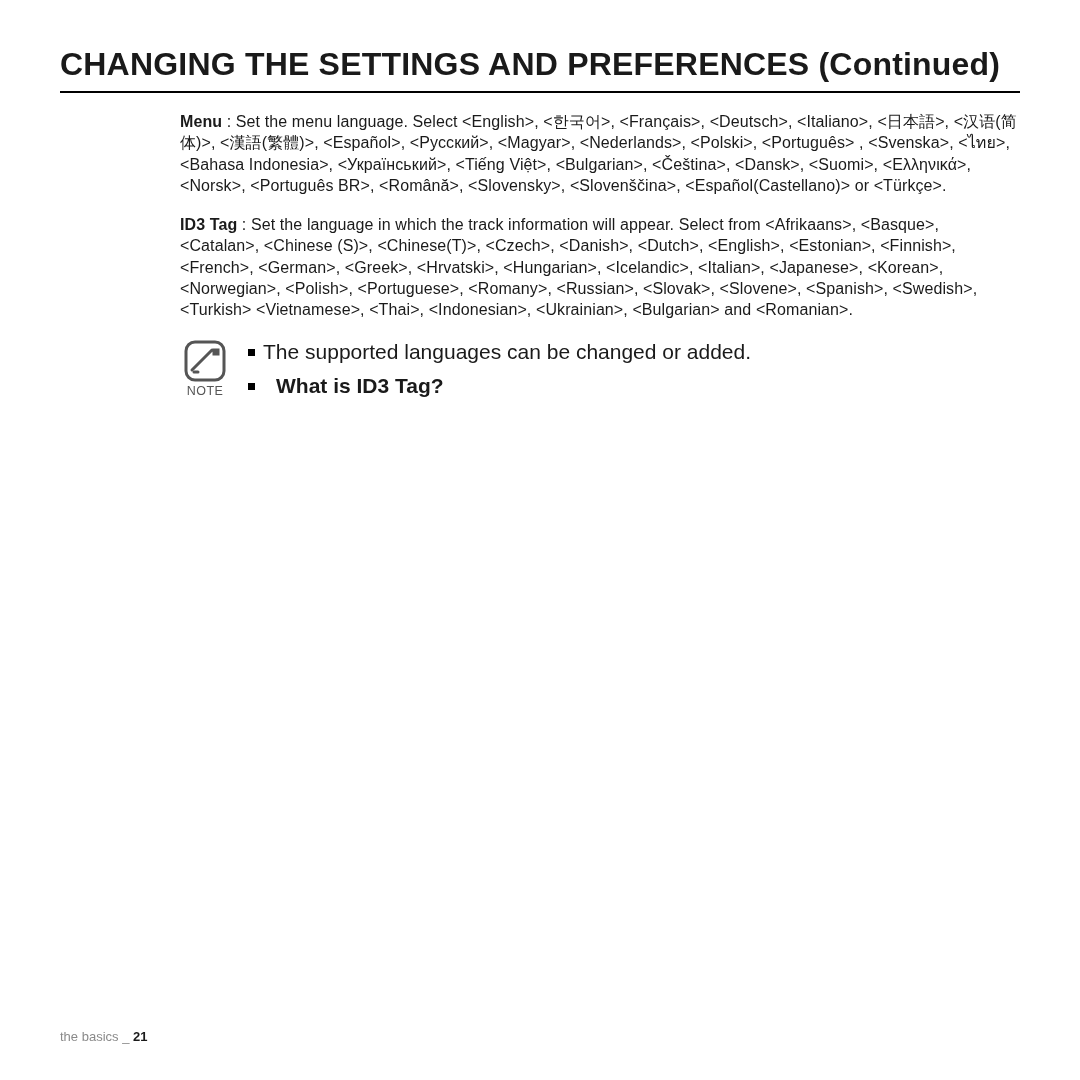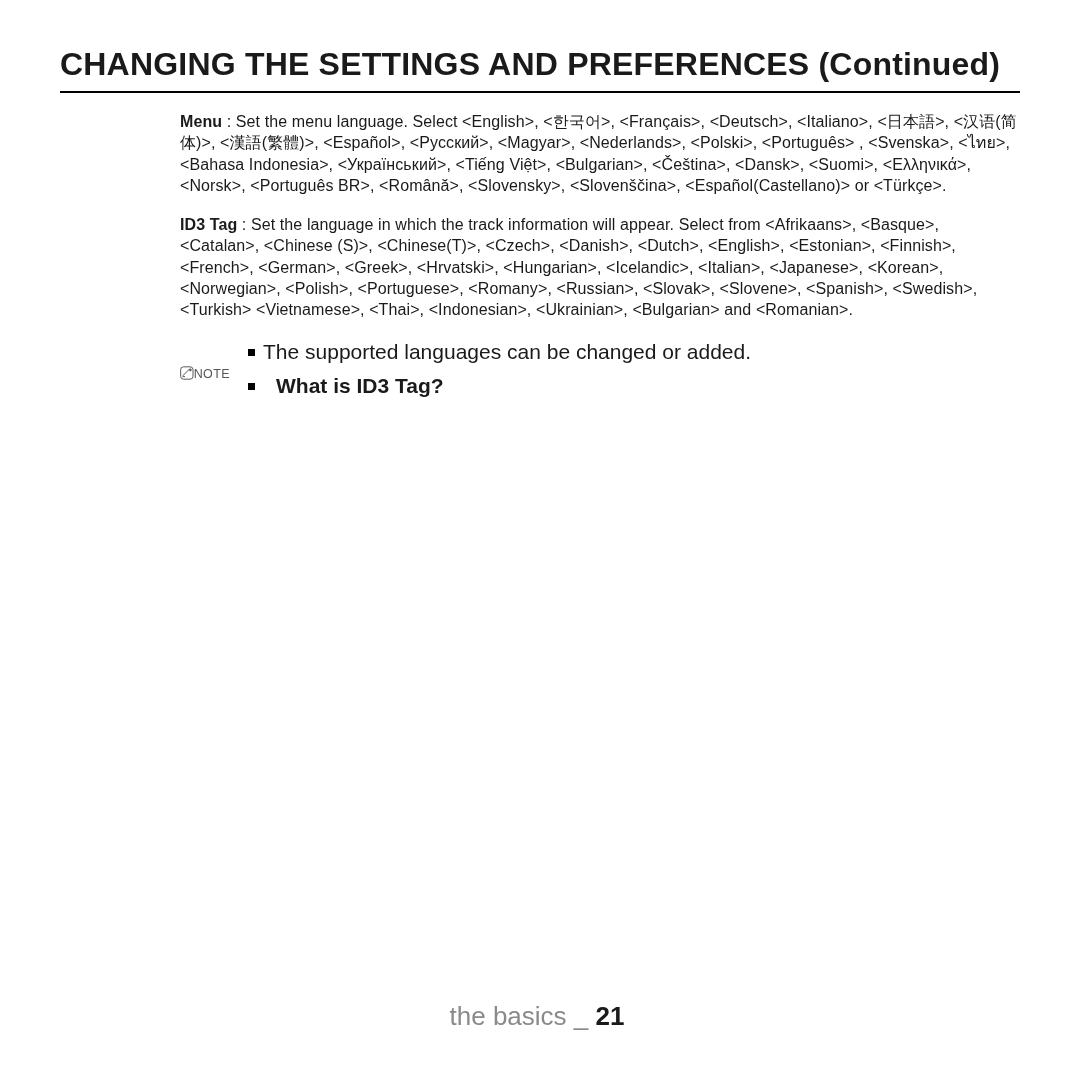--- a/index.html
+++ b/index.html
@@ -1,19 +1,19 @@
 <!DOCTYPE html>
 <html><head>
 <meta charset="utf-8">
 <style>
   html,body{margin:0;padding:0;background:#fff;}
   .page{
     width:1080px;height:1080px;
     box-sizing:border-box;
-    padding:46px 60px 48px 60px;
+    padding:46px 60px 36px 60px;
     display:flex;flex-direction:column;
     font-family:Arial,Helvetica,sans-serif;
     color:#1a1a1a;
   }
   .page-title{
     font-size:32px;
     font-weight:700;
     letter-spacing:0.2px;
     border-bottom:2px solid #000;
     padding-bottom:8px;
@@ -34,21 +34,21 @@
     margin-bottom:18px;
     letter-spacing:0.1px;
   }
   .para b{font-weight:700;}
   .note-block{
     display:flex;
     gap:18px;
     margin-top:4px;
   }
   .note-icon-wrap{
-    display:flex;flex-direction:row;align-items:center;
+    display:flex;flex-direction:column;align-items:center;
     width:50px;
     flex:0 0 50px;
     padding-top:2px;
   }
   .note-label{
     font-size:12.5px;
     letter-spacing:0.4px;
     margin-top:2px;
     color:#555;
   }
@@ -64,22 +64,22 @@
     width:7px;height:7px;
     background:#000;
     margin:0 8px 3px 0;
   }
   .note-sub{
     font-size:21px;
     line-height:1.33;
     margin:0 0 6px 0;
   }
   .footer{
-    text-align:center;
-    font-size:26px;
+    text-align:left;
+    font-size:13px;
     color:#8a8a8a;
     padding-right:6px;
   }
   .footer b{color:#1a1a1a;font-weight:700;}
   svg.note-svg{width:42px;height:42px;}
 </style>
 </head>
 <body>
 
 <div class="page">

